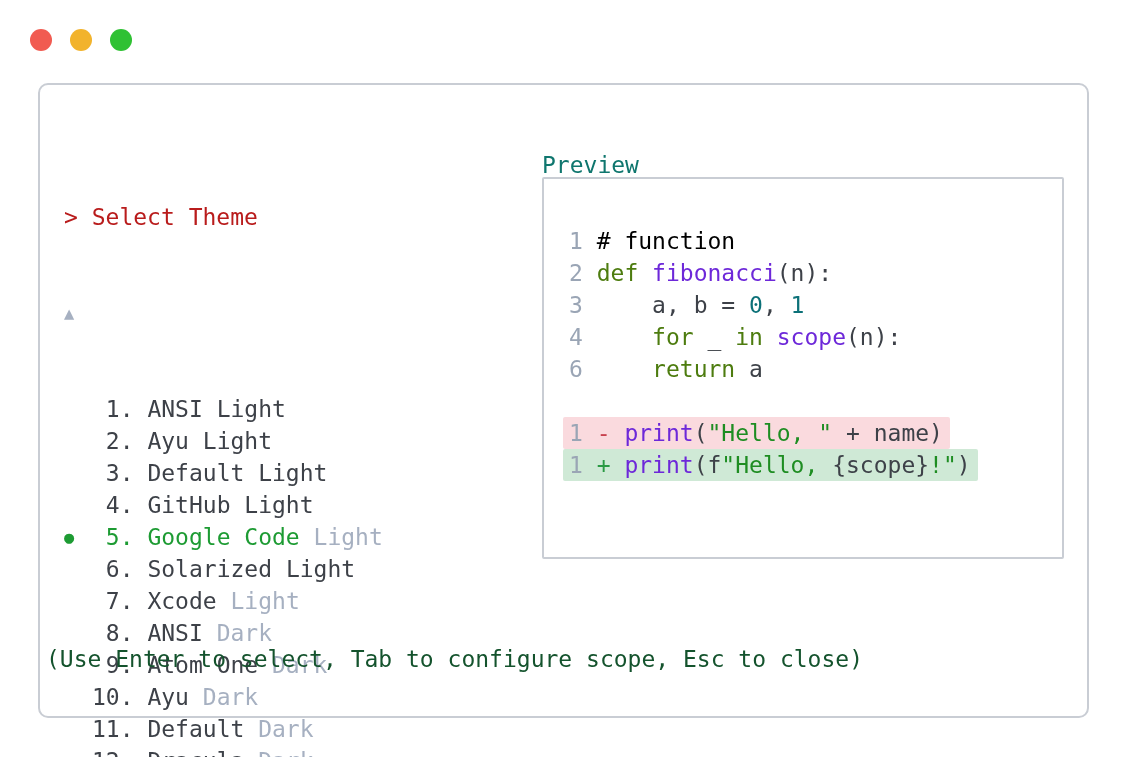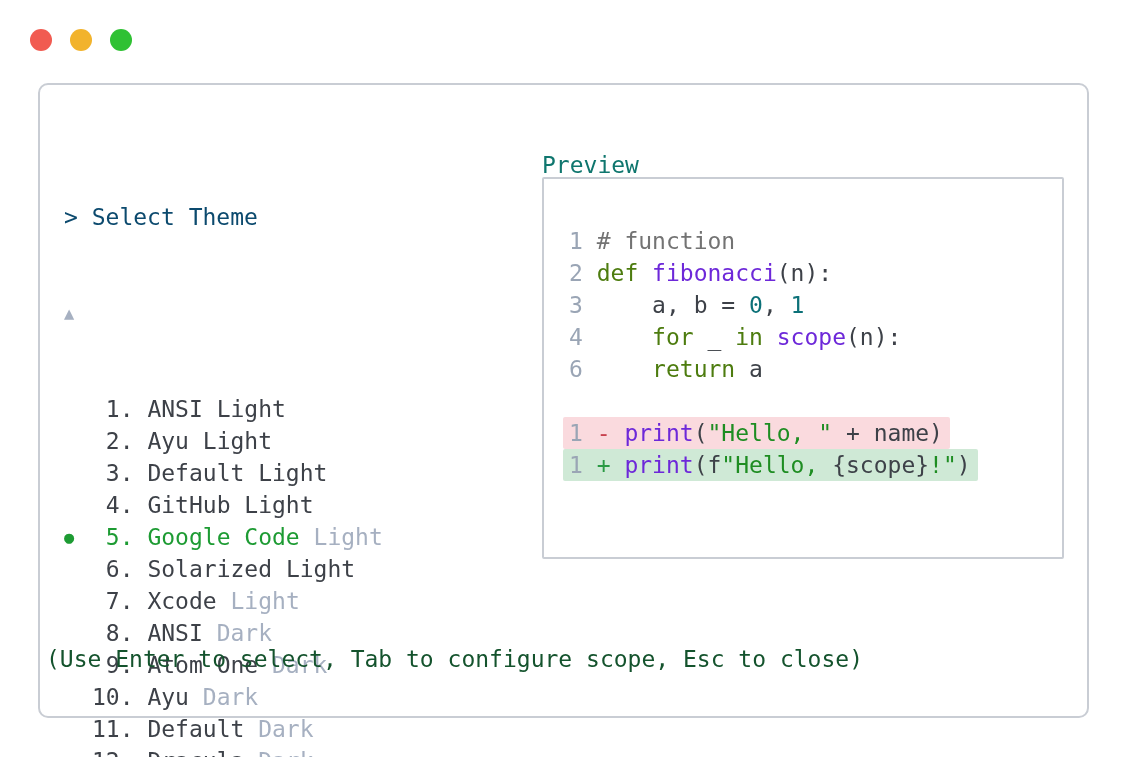--- a/index.html
+++ b/index.html
@@ -10,21 +10,21 @@
     font-size:23px; line-height:32px; color:#3d4148;
   }
   .traffic-lights { position:absolute; left:30px; top:29px; display:flex; gap:18px; }
   .light { width:22px; height:22px; border-radius:50%; }
 
   .panel {
     position:absolute; left:38px; top:83px; width:1051px; height:635px;
     border:2px solid #c9cdd4; border-radius:10px; background:#ffffff;
   }
   .left-col { position:absolute; left:24px; top:52px; white-space:pre; }
-  .picker-header { height:32px; color:#0c4a6e; }
+  .picker-header { height:32px; color:#b91c1c; }
   .scroll-arrow { height:32px; font-size:17px; cursor:pointer; }
   .scroll-arrow.up { color:#a6b0c1; }
   .theme-item { height:32px; display:flex; cursor:pointer; }
   .theme-item .marker { width:28px; color:#1d9b33; font-size:17px; line-height:32px; }
   .theme-item .num { white-space:pre; }
   .theme-item .name { white-space:pre;text-align:right; }
   .theme-item.selected .num, .theme-item.selected .name { color:#1d9b33; }
   .theme-item .variant { white-space:pre; }
   .theme-item .variant.muted { color:#a6b0c1; }
   .hint { position:absolute; left:6px; top:558px; color:#14532d; white-space:pre; }
@@ -34,21 +34,21 @@
     position:absolute; left:502px; top:92px; width:522px; height:382px;
     border:2px solid #c9cdd4; border-radius:2px; background:#ffffff;
     padding-top:46px; overflow:hidden;
   }
   .code-line { height:32px; white-space:pre; }
   .chip { display:inline-block; margin-left:19px; padding:0 7px 0 6px; border-radius:2px; }
   .chip.removed { background:#fadade; }
   .chip.added { background:#cfe9d6; }
   .tok.lnum { color:#9aa5b5; }
   .tok.plain { color:#3d4148; }
-  .tok.comment { color:#737373; }
+  .tok.comment { color:#000000; }
   .tok.keyword { color:#4d7c0f; }
   .tok.title { color:#6d28d9; }
   .tok.number { color:#0c7178; }
   .tok.string { color:#1e8d22; }
   .tok.minus { color:#c7414e; }
   .tok.plus { color:#2b9a44; }
 </style>
 </head>
 <body>
 

